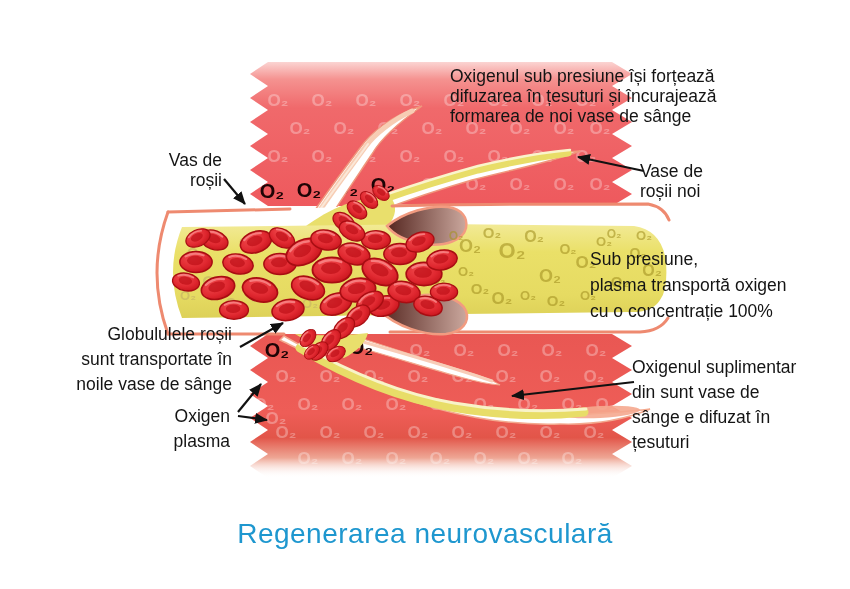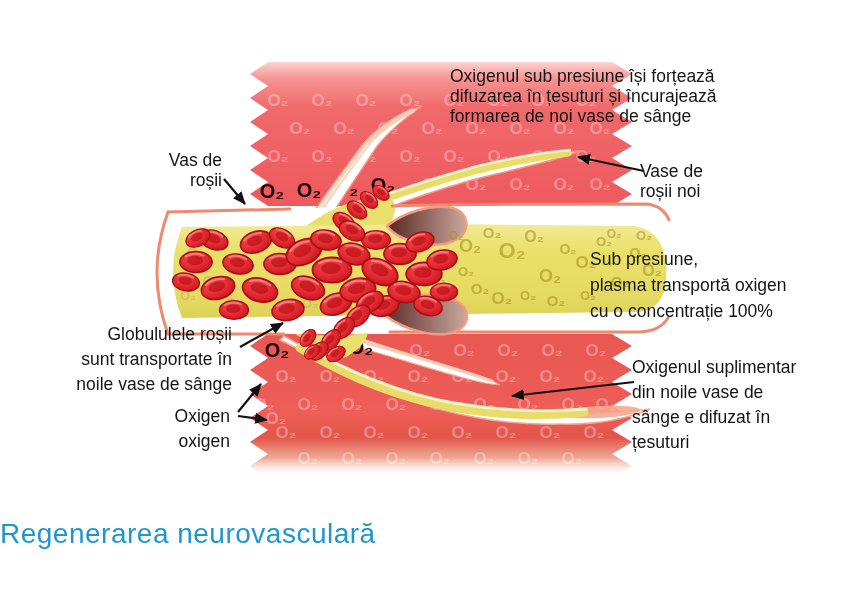--- a/index.html
+++ b/index.html
@@ -9,21 +9,21 @@
   }
   #scene{position:absolute;left:0;top:0;}
   svg text{font-family:"Liberation Sans",sans-serif;text-anchor:middle;}
   .o2t{fill:#ffffff;opacity:.3;font-weight:bold;}
   .o2b{fill:#1d0405;font-weight:bold;font-size:20px;}
   .o2p{fill:#a59323;opacity:.6;font-weight:bold;}
   .o2pl{fill:#cdbd62;opacity:.85;font-weight:bold;}
   .label{position:absolute;white-space:pre-line;font-size:17.5px;line-height:20px;color:#141414;}
   .r{text-align:right;}
   #title{
-    position:absolute;left:0;right:0;top:518px;text-align:left;
+    position:absolute;left:0;right:0;top:518px;text-align:center;
     font-size:28px;color:#1e97cf;letter-spacing:.5px;white-space:pre-line;
   }
 </style>
 </head>
 <body>
 
 <svg id="scene" width="850" height="589" viewBox="0 0 850 589">
   <defs>
     <linearGradient id="gTissueTop" x1="0" y1="0" x2="0" y2="1">
       <stop offset="0" stop-color="#fbd4d2"></stop>
@@ -296,20 +296,20 @@
 
 <div class="label" style="left:590px;top:234px;width:230px;line-height:26px;margin-top:12px;">Sub presiune,
 plasma transportă oxigen
 cu o concentrație 100%</div>
 
 <div class="label r" style="left:40px;top:322px;width:192px;line-height:25px;">Globululele roșii
 sunt transportate în
 noile vase de sânge</div>
 
 <div class="label r" style="left:128px;top:404px;width:102px;line-height:25px;">Oxigen
-oxigen</div>
+plasma</div>
 
 <div class="label" style="left:632px;top:355px;width:200px;line-height:25px;">Oxigenul suplimentar
-din noile vase de
+din sunt vase de
 sânge e difuzat în
 țesuturi</div>
 
 <div id="title">Regenerarea neurovasculară</div>
 
 </body></html>

